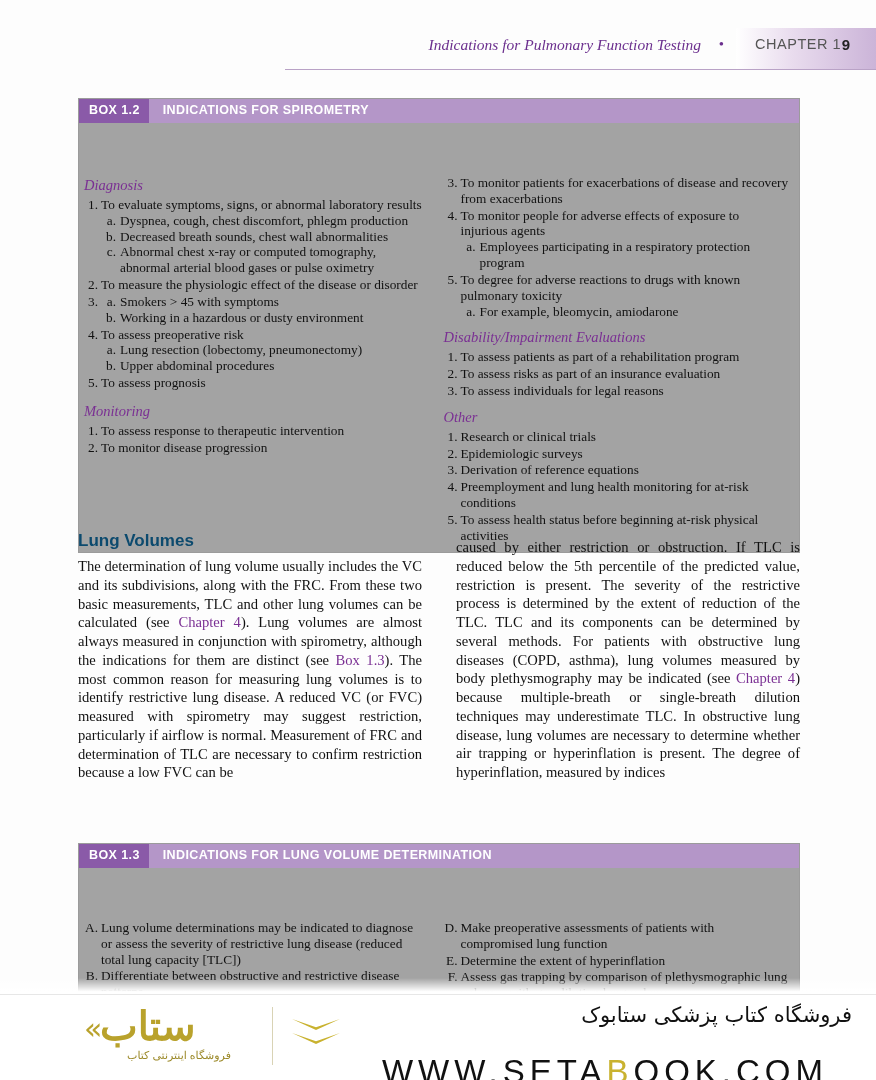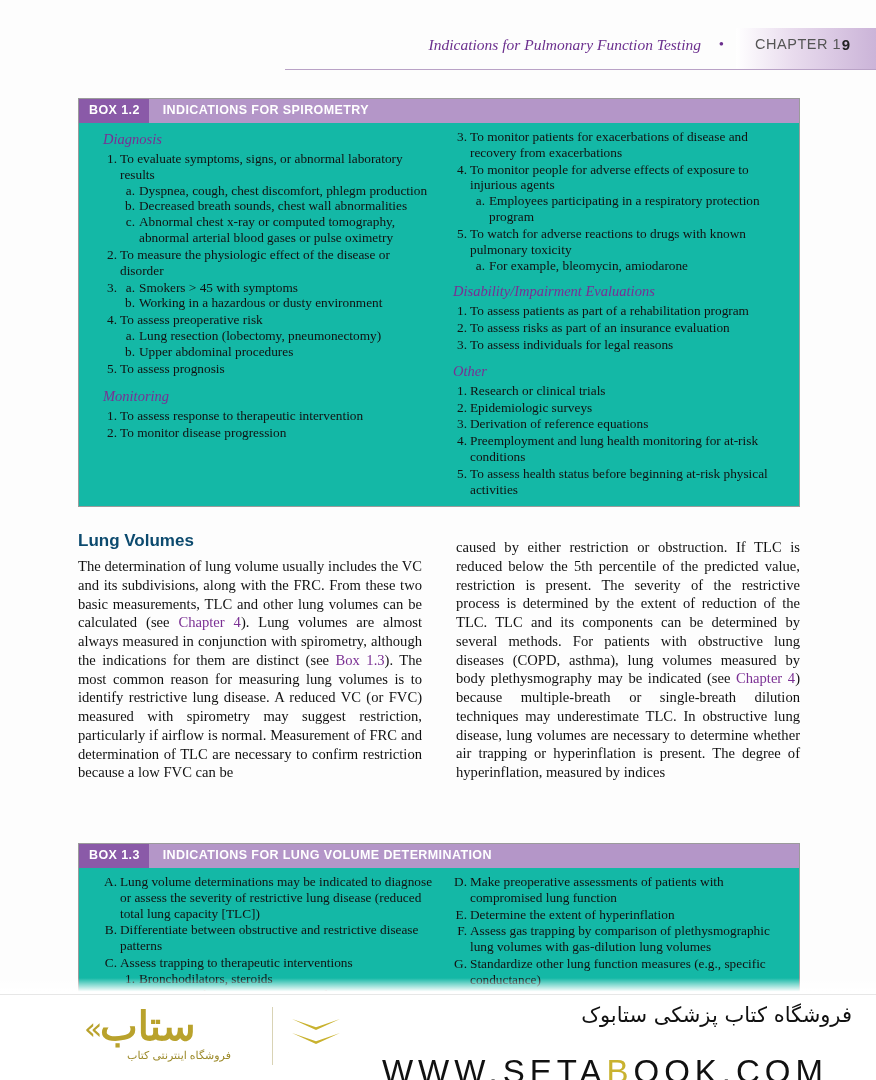--- a/index.html
+++ b/index.html
@@ -47,39 +47,39 @@
   .runhead .pageno {
     position:absolute; right:26px; top:8px;
     font-size:15px; font-weight:bold; color:#222;
     font-family:"Liberation Sans", sans-serif;
   }
 
   
   .box {
     position:absolute;
     border:1px solid #9b9b9b;
-    background:#14b8a6;
+    background:#a3a3a3;
   }
   .box-head {
     display:flex; align-items:stretch; height:24px;
   }
   .box-head .tag {
     background:#8a5aa8; color:#fff;
     font-family:"Liberation Sans", sans-serif;
     font-size:12.5px; font-weight:bold; letter-spacing:0.4px;
     padding:4px 9px 0 10px; white-space:nowrap;
   }
   .box-head .ttl {
     background:#b496c8; color:#fff; flex:1;
     font-family:"Liberation Sans", sans-serif;
     font-size:12.5px; font-weight:bold; letter-spacing:0.4px;
     padding:4px 0 0 14px; white-space:nowrap;
   }
   .box-body {
-    display:flex; padding:6px 10px 8px 22px;
+    display:flex; padding:6px 10px 8px 3px;margin-top:46px;
   }
   .col { width:50%; padding-right:10px; }
   .col.right { padding-right:0; padding-left:6px; }
 
   .sec-title {
     color:#7a2f93; font-style:italic; font-size:14.5px;
     margin:2px 0 3px 2px;
   }
   ol.lvl1 { list-style:none; margin:0 0 0 0; padding:0; }
   ol.lvl1 > li {
@@ -257,21 +257,21 @@
           </li>
           <li>
             <span class="num">4.</span>
             <span>To monitor people for adverse effects of exposure to injurious agents</span>
             <ol class="lvl2">
               <li><span class="num">a.</span><span>Employees participating in a respiratory protection program</span></li>
             </ol>
           </li>
           <li>
             <span class="num">5.</span>
-            <span>To watch for adverse reactions to drugs with known pulmonary toxicity</span>
+            <span>To degree for adverse reactions to drugs with known pulmonary toxicity</span>
             <ol class="lvl2">
               <li><span class="num">a.</span><span>For example, bleomycin, amiodarone</span></li>
             </ol>
           </li>
         </ol>
 
         <div class="spacer" style="height:7px;"></div>
         <div class="sec-title">Disability/Impairment Evaluations</div>
         <ol class="lvl1">
           <li><span class="num">1.</span><span>To assess patients as part of a rehabilitation program</span></li>

